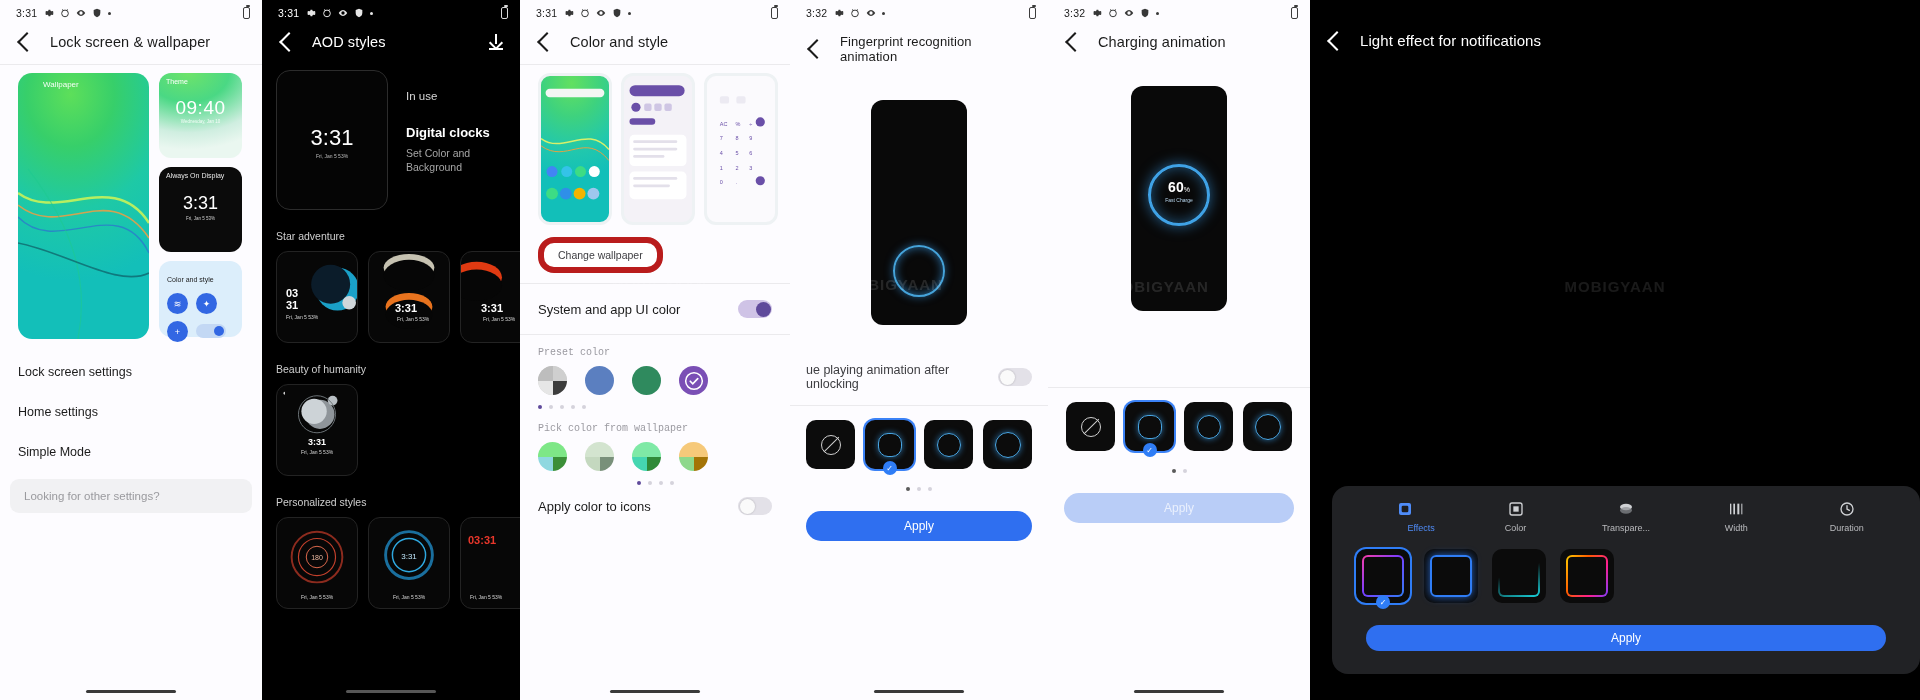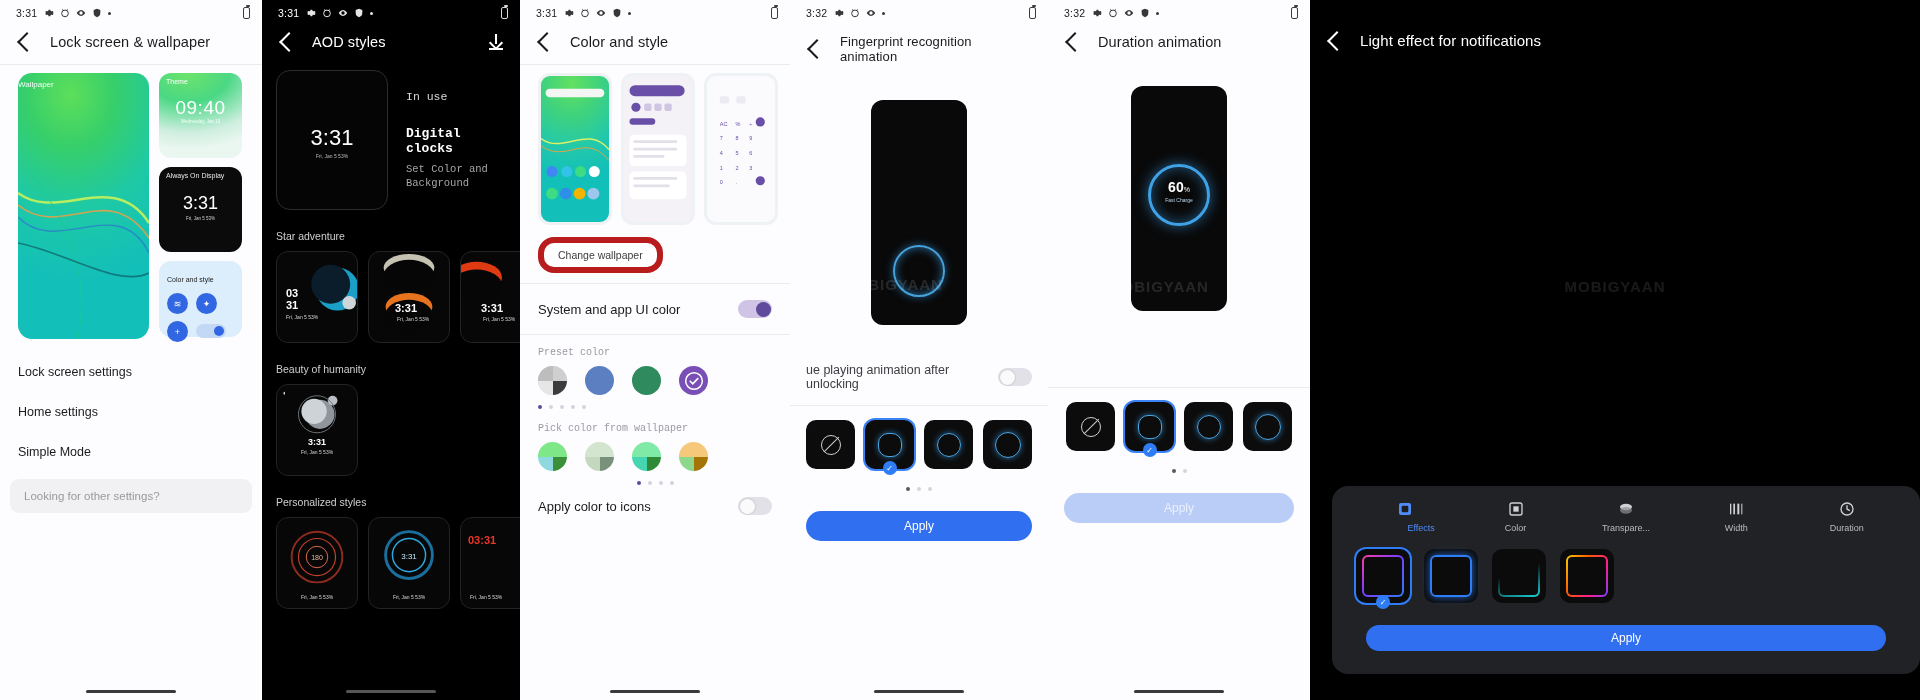--- a/index.html
+++ b/index.html
@@ -42,21 +42,21 @@
 
   
   .p1 { width: 262px; }
   .p1-cards { display:flex; gap:10px; padding: 8px 18px 0 18px; }
   .wp-card {
     width: 131px; height: 266px; border-radius: 14px; position:relative; overflow:hidden;
     background:
       radial-gradient(120% 70% at 40% 8%, #5ddf5a 0%, #37cf6a 28%, #1ec9a6 62%, #13bfb9 100%);
     flex:none;
   }
-  .wp-card .lbl { position:absolute; top:7px; left:0; font-size:8px; color:#fff; opacity:.95; }
+  .wp-card .lbl { position:absolute; top:7px; left:25px; font-size:8px; color:#fff; opacity:.95; }
   .swirl { position:absolute; inset:0; }
   .col2 { display:flex; flex-direction:column; gap:9px; width:83px; }
   .theme-card { height:85px; border-radius:12px; position:relative; overflow:hidden;
     background: radial-gradient(130% 90% at 35% 0%, #6ee36a 0%, #4ad884 38%, #cfeee0 78%, #eaf7f0 100%); }
   .theme-card .lbl { position:absolute;top:5px;left:7px;font-size:7px;color:#fff; }
   .theme-card .t { position:absolute; top:24px; left:0; right:0; text-align:center; color:#fff;
                    font-size:19px; font-weight:300; letter-spacing:.5px; }
   .theme-card .d { position:absolute; top:46px; left:0; right:0; text-align:center; color:#fff;
                    font-size:4.5px; opacity:.9; }
   .aod-card { height:85px; border-radius:12px; background:#0b0b0b; position:relative; }
@@ -80,21 +80,21 @@
   .homebar i { display:block; width:90px; height:3.5px; border-radius:2px; background:#565656; }
   .panel.light .homebar i { background:#3a3a3a; }
 
   
   .p2 { width: 258px; }
   .p2-inuse { display:flex; gap:18px; padding: 6px 16px 0 14px; }
   .aod-preview { width:112px; height:140px; border-radius:14px; border:1px solid #2c2c2c;
                  background:#050505; position:relative; flex:none; }
   .aod-preview .t { position:absolute; top:54px; left:0; right:0; text-align:center; font-size:22px; font-weight:300; }
   .aod-preview .d { position:absolute; top:82px; left:0; right:0; text-align:center; font-size:5px; color:#bdbdbd; }
-  .inuse-txt { padding-top:20px;font-family:Liberation Mono, monospace; }
+  .inuse-txt { padding-top:20px; }
   .inuse-txt .k { font-size:11.5px; color:#d7d7d7; }
   .inuse-txt .n { font-size:13px; font-weight:700; margin-top:23px; }
   .inuse-txt .s { font-size:10.5px; color:#a6a6a6; margin-top:6px; line-height:1.35; width:96px; }
 
   .sect-title { font-size:10.5px; color:#cfcfcf; padding: 20px 0 9px 14px; }
   .tile-row { display:flex; gap:10px; padding-left:14px; }
   .tile { width:82px; height:92px; border-radius:12px; border:1px solid #232323; background:#070707;
           position:relative; overflow:hidden; flex:none; }
   .tile .tt { position:absolute; font-size:5px; color:#d8d8d8; }
 
@@ -640,21 +640,21 @@
           </svg>
         <span class="sicon" style="width:3px;height:3px;border-radius:50%;background:#222;"></span>
       </span>
       <span class="right">
           <i class="batt"></i>
         </span>
     </div>
 
     <div class="appbar">
       <i class="back"></i>
-      <h1>Duration animation</h1>
+      <h1>Charging animation</h1>
     </div>
 
     <div class="anim-phone">
       <span class="ring chg-ring"></span>
       <span class="chg-txt">
         <b>60</b><em>%</em>
         <span>Fast Charge</span>
       </span>
     </div>
 

